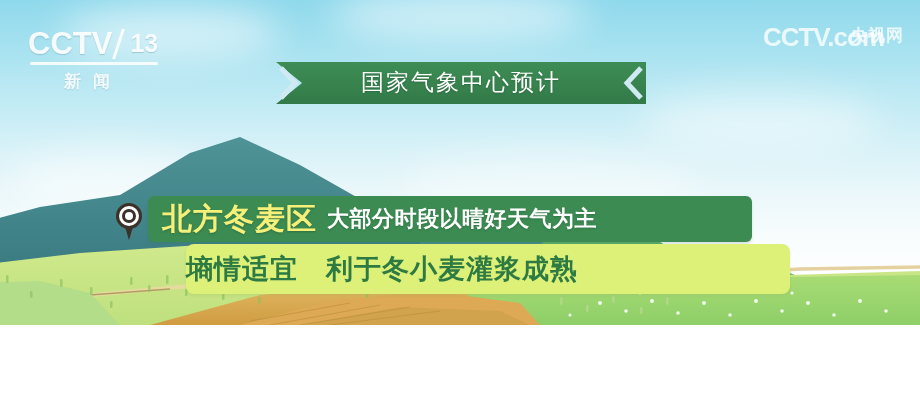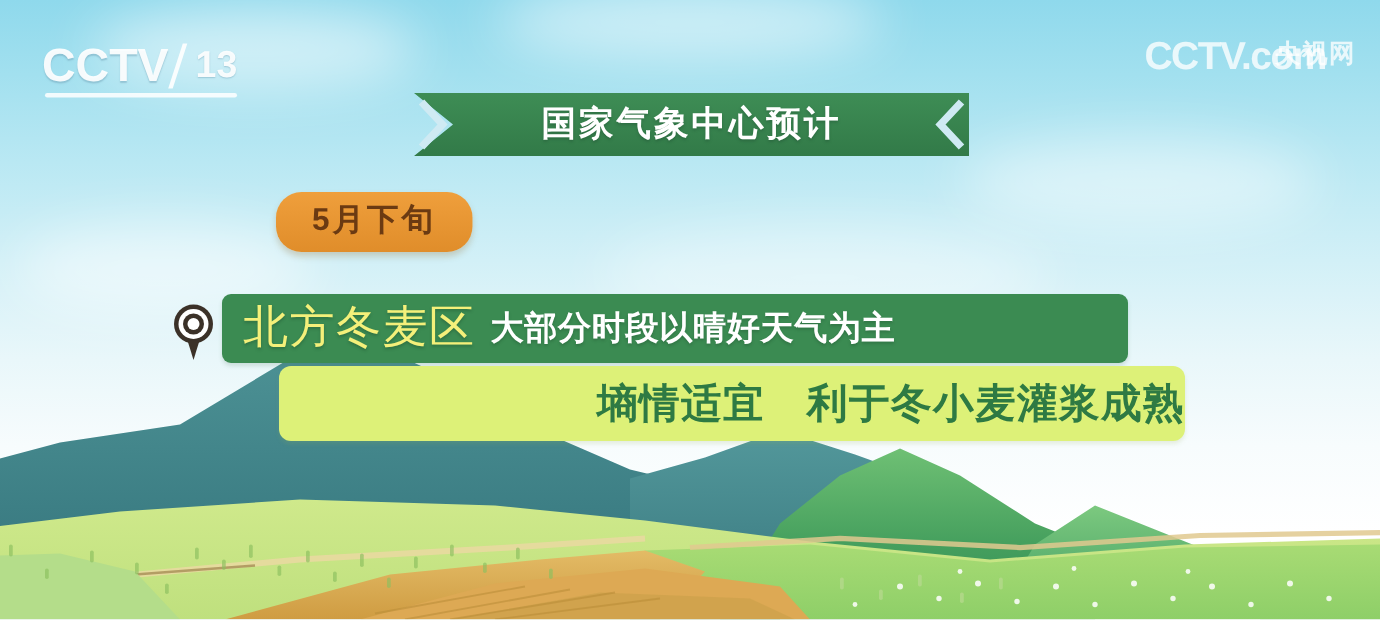--- a/index.html
+++ b/index.html
@@ -3,21 +3,21 @@
 <meta charset="utf-8">
 <style>
   * { box-sizing: border-box; margin: 0; padding: 0; }
   html, body {
     width: 920px; height: 413px;
     overflow: hidden;
     font-family: "Liberation Sans", "DejaVu Sans", sans-serif;
   }
   #stage {
     position: relative;
-    width: 920px; height: 413px;
+    width: 920px; height: 325px;
     background: linear-gradient(to bottom,
        #8fd9ec 0%,
        #a2e0ef 12%,
        #b9e8f3 26%,
        #d2f0f7 42%,
        #e9f7fa 58%,
        #f7fcfd 72%,
        #ffffff 86%,
        #ffffff 100%);
     overflow: hidden;
@@ -86,21 +86,21 @@
     margin-top: 0px; margin-left: -34px;
   }
 
   
   #title-banner {
     position: absolute; left: 276px; top: 62px;
     width: 370px; height: 42px;
     background: linear-gradient(to bottom, #3e8d55, #327a48);
     color: #ffffff;
     display: flex; align-items: center; justify-content: center;
-    font-size: 23px; font-weight: 700; letter-spacing: 2px;
+    font-size: 23px; font-weight: 400; letter-spacing: 2px;
     clip-path: polygon(
       0 0, 100% 0, 100% 100%, 0 100%,
       0 100%, 26px 50%, 0 0
     );
     box-shadow: 0 2px 3px rgba(70,120,90,0.25);
   }
   #title-banner .banner-inner {
     position: relative; z-index: 2;
     text-shadow: 0 1px 2px rgba(30,70,45,0.35);
     padding-bottom: 1px;
@@ -135,39 +135,39 @@
     position: absolute; left: 148px; top: 196px;
     width: 604px; height: 46px;
     background: #3b8b52;
     border-radius: 6px 6px 6px 6px;
     display: flex; align-items: center;
     padding: 0 12px 0 14px;
     box-shadow: 0 2px 3px rgba(60,110,80,0.18);
   }
   #band-green .region {
     color: #f4f07a;
-    font-size: 30px; font-weight: 400; letter-spacing: 1px;
+    font-size: 30px; font-weight: 700; letter-spacing: 1px;
     text-shadow: 0 1px 2px rgba(25,65,40,0.35);
     line-height: 1;
   }
   #band-green .desc {
     color: #ffffff;
     font-size: 22px; font-weight: 700; letter-spacing: 0.5px;
     margin-left: 10px;
     text-shadow: 0 1px 2px rgba(25,65,40,0.3);
     line-height: 1;
   }
 
   
   #band-lime {
     position: absolute; left: 186px; top: 244px;
     width: 604px; height: 50px;
     background: #ddf178;
     border-radius: 8px;
-    display: flex; align-items: center; justify-content: flex-end;
+    display: flex; align-items: center; justify-content: flex-start;
     box-shadow: 0 2px 3px rgba(150,170,90,0.18);
   }
   #band-lime .line2 {
     color: #2e7a43;
     font-size: 27px; font-weight: 700; letter-spacing: 1px;
     line-height: 1;
     white-space: pre;
   }
 </style>
 </head>
@@ -293,40 +293,38 @@
     </svg>
   </div>
 
   <div id="cctv-logo">
     <div class="logo-row">
       <span>CCTV</span>
       <span class="slash"></span>
       <span class="logo-13">13</span>
     </div>
     <div class="underline"></div>
+    <div class="sub">新闻</div>
   </div>
 
   <div id="watermark">
     <span class="wm-main">CCTV.com</span>
     <span class="wm-cn">央视网</span>
   </div>
 
   <div id="title-banner">
     <span class="banner-inner">国家气象中心预计</span>
   </div>
   <svg class="chevron-left" viewBox="0 0 30 42" xmlns="http://www.w3.org/2000/svg">
     <path d="M 5 6 L 19 21 L 5 36" stroke="#cfeaf3" stroke-width="5" fill="none" stroke-linecap="butt" stroke-linejoin="miter"></path>
   </svg>
   <svg class="chevron-right" viewBox="0 0 30 42" xmlns="http://www.w3.org/2000/svg">
     <path d="M 25 6 L 11 21 L 25 36" stroke="#cfeaf3" stroke-width="5" fill="none" stroke-linecap="butt" stroke-linejoin="miter"></path>
   </svg>
 
-  <div id="date-pill">
-    <span>5月下旬</span>
-  </div>
 
   <svg id="pin" viewBox="0 0 34 42" xmlns="http://www.w3.org/2000/svg">
     <circle cx="17" cy="16" r="13" fill="#3b3128"></circle>
     <circle cx="17" cy="16" r="10" fill="#ffffff"></circle>
     <circle cx="17" cy="16" r="7" fill="#3b3128"></circle>
     <circle cx="17" cy="16" r="4" fill="#ffffff"></circle>
     <path d="M 13 27 L 17 40 L 21 27 Z" fill="#3b3128"></path>
   </svg>
 
   <div id="band-green">

